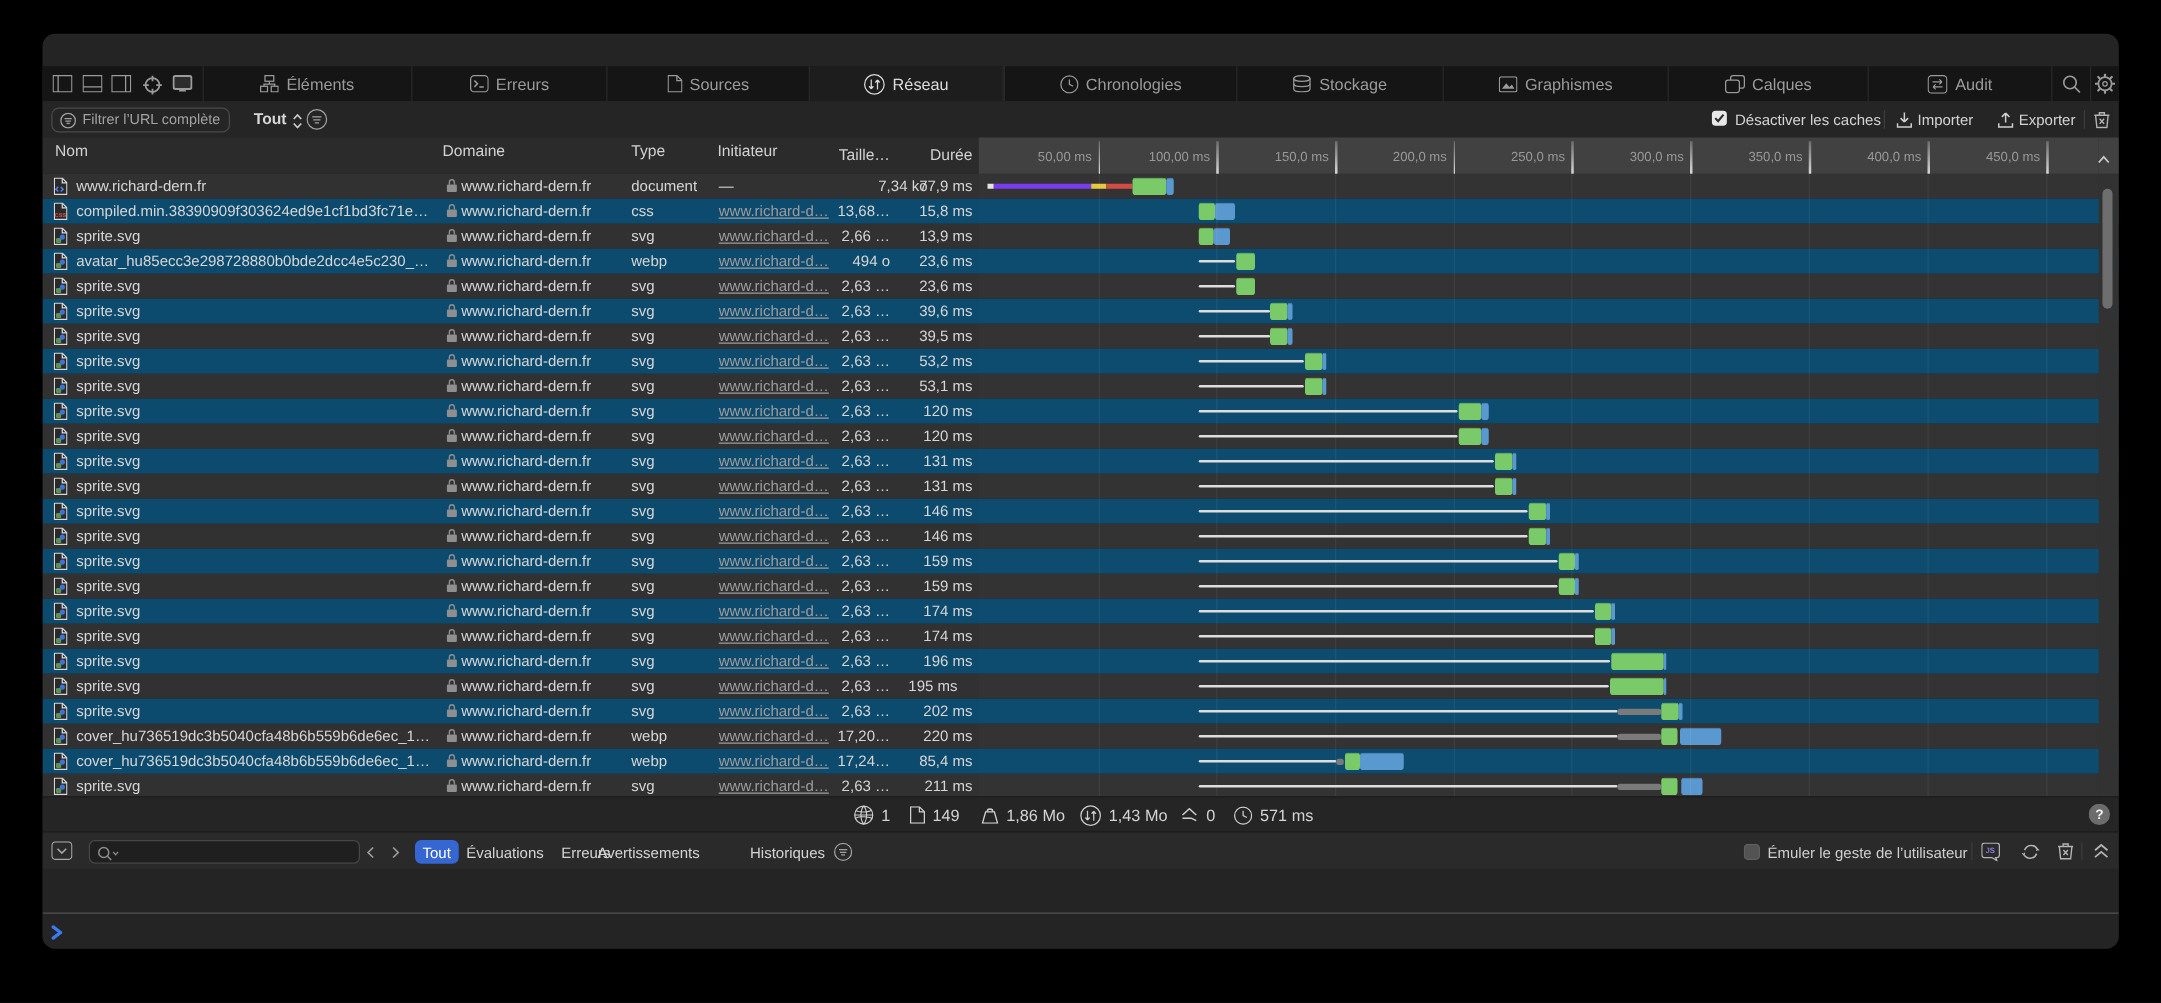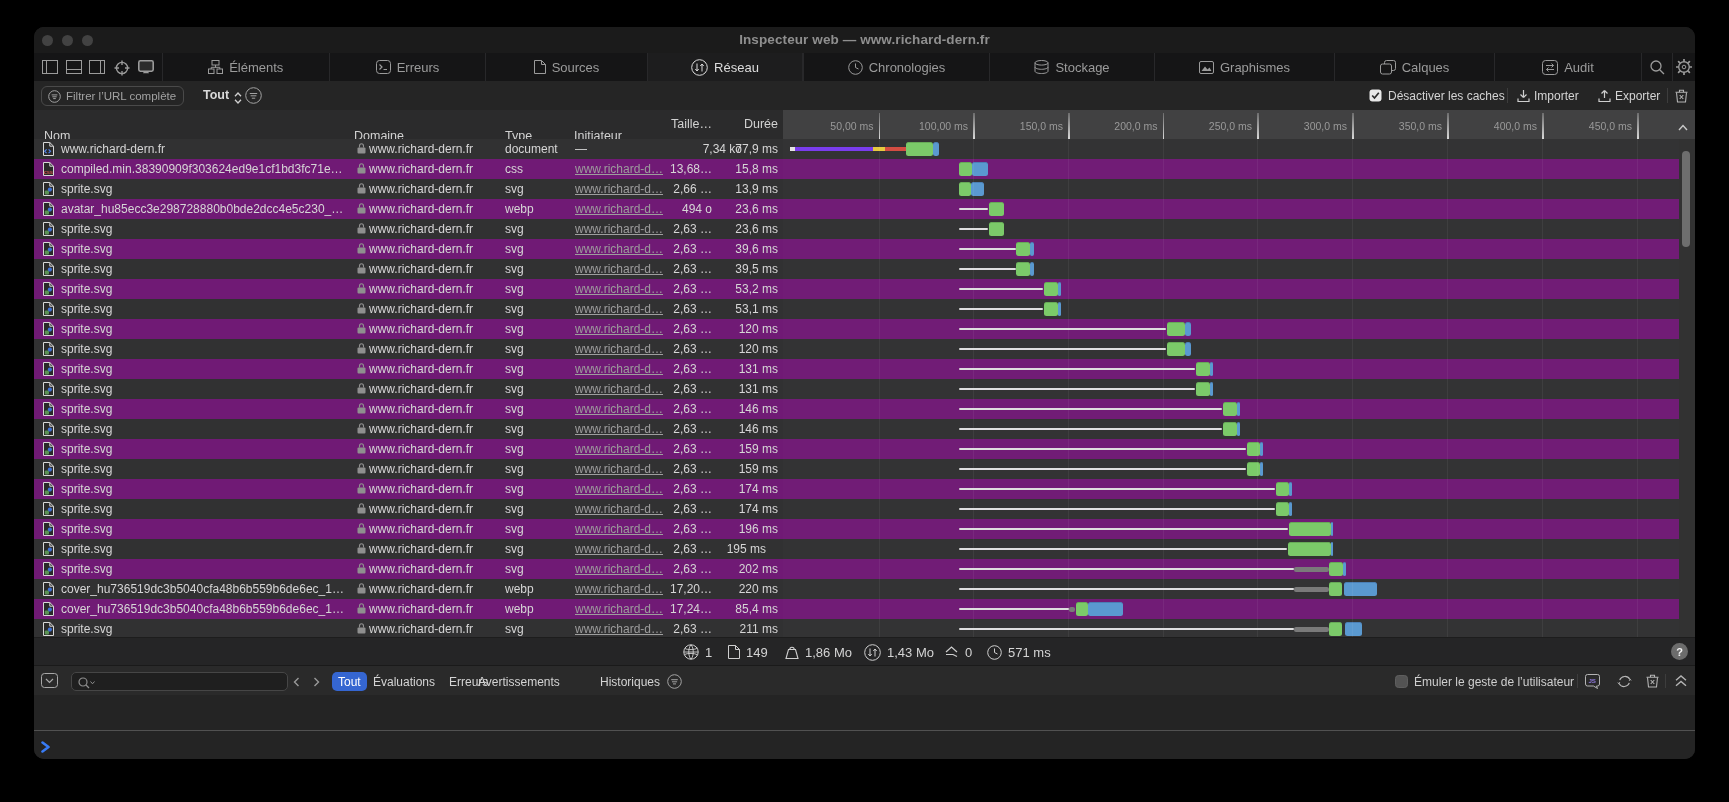--- a/index.html
+++ b/index.html
@@ -20,31 +20,31 @@
 .tab svg { flex:0 0 auto; }
 
 #ftb { position:absolute; left:0; top:54px; width:100%; height:29px; background:#252525; }
 #ffield { position:absolute; left:7px; top:5px; width:143px; height:20px;
   border:1px solid #4a4a4a; border-radius:6px; color:#a2a2a2; font-size:11.5px;
   display:flex; align-items:center; gap:5px; padding-left:6px; }
 .vsep { position:absolute; width:1px; background:#3d3d3d; }
 
 #thead { position:absolute; left:0; top:83px; width:100%; height:29px; background:#2b2b2c;
   color:#d2d2d2; font-size:12.5px; }
-#thead .h { position:absolute; top:19px; }
+#thead .h { position:absolute; top:4px; }
 #thead .hr { position:absolute; top:7px; text-align:right; }
 #ttime { position:absolute; left:749px; top:0; width:896px; height:29px; background:#414142; }
 #tgut { position:absolute; left:1645px; top:0; width:16px; height:29px; background:#414142; }
 .tlab { position:absolute; top:10px; text-align:right; color:#999999; font-size:10.5px; }
 .tick { position:absolute; top:3px; width:1.5px; height:26px; background:linear-gradient(to bottom, rgba(190,190,190,0.35), rgba(225,225,225,0.95)); }
 
 #rows { position:absolute; left:0; top:112px; width:100%; height:498px; overflow:hidden; }
 .row { position:absolute; left:0; width:100%; height:20px; font-size:12px; color:#d6d6d6; }
 .row.odd { background:#313132; }
-.row.even { background:#701a75;padding-left:24px; }
+.row.even { background:#0c4a6e;padding-left:24px; }
 .row .wf-bg { position:absolute; left:749px; top:0; width:896px; height:20px;
   background:rgba(255,255,255,0.012); }
 .cell { position:absolute; top:3px; white-space:nowrap; }
 .cellr { position:absolute; top:3px; text-align:right; white-space:nowrap; }
 .link { text-decoration:underline; color:#9d9d9d; }
 .grid { position:absolute; top:0; width:1px; height:498px; background:rgba(255,255,255,0.055); }
 .wline { position:absolute; top:9px; height:2px; background:#dedede; border-radius:1px; }
 .wgray { position:absolute; top:7.5px; height:5px; background:#7a7a7a; border-radius:2px; }
 .wgreen { position:absolute; top:3px; height:14px; background:#7bca69;
   border-top:1.5px solid #67aa57; border-radius:2.5px; }
@@ -64,26 +64,20 @@
   border:1px solid #464646; border-radius:5px; }
 .scope { position:absolute; top:6px; height:19px; display:flex; align-items:center; }
 .pill { background:#3566d1; color:#fff; border-radius:5px; padding:0 6px; }
 
 #cons { position:absolute; left:0; top:668px; width:100%; height:64px; background:#242424; }
 #cmsg { position:absolute; left:0; top:13px; width:100%; text-align:center; color:#898989;
   font-size:12px; }
 #csep { position:absolute; left:0; top:35px; width:100%; height:1px; background:#515151; }
 </style></head><body>
 <div id="win">
-    <div id="title">
-      <div class="t">Inspecteur web — www.richard-dern.fr</div>
-      <div class="tl" style="left:8px"></div>
-      <div class="tl" style="left:28px"></div>
-      <div class="tl" style="left:48px"></div>
-    </div>
     <div id="tabs">
       <div class="abs" style="left:8px;top:7px"><svg width="16" height="14" viewBox="0 0 16 14" fill="none">
           <rect x="0.5" y="0.5" width="15" height="13" stroke="#9b9b9b"></rect>
           <line x1="4.5" y1="0.5" x2="4.5" y2="13.5" stroke="#9b9b9b"></line>
         </svg></div>
       <div class="abs" style="left:32px;top:7px"><svg width="16" height="14" viewBox="0 0 16 14" fill="none">
           <rect x="0.5" y="0.5" width="15" height="13" stroke="#9b9b9b"></rect>
           <line x1="0.5" y1="9.5" x2="15.5" y2="9.5" stroke="#9b9b9b"></line>
         </svg></div>
       <div class="abs" style="left:55px;top:7px"><svg width="16" height="14" viewBox="0 0 16 14" fill="none">

